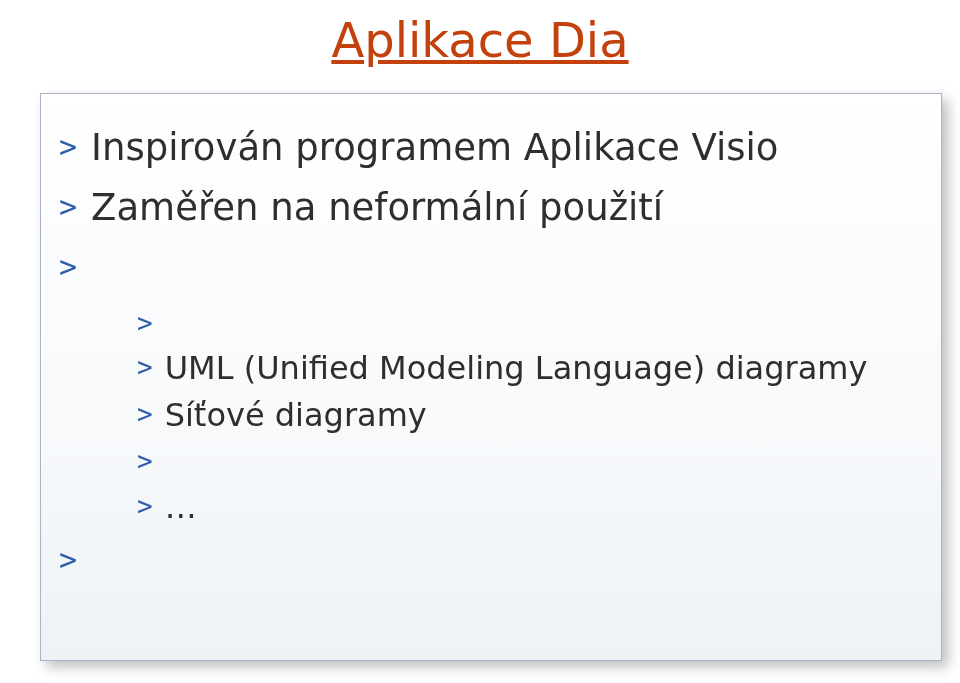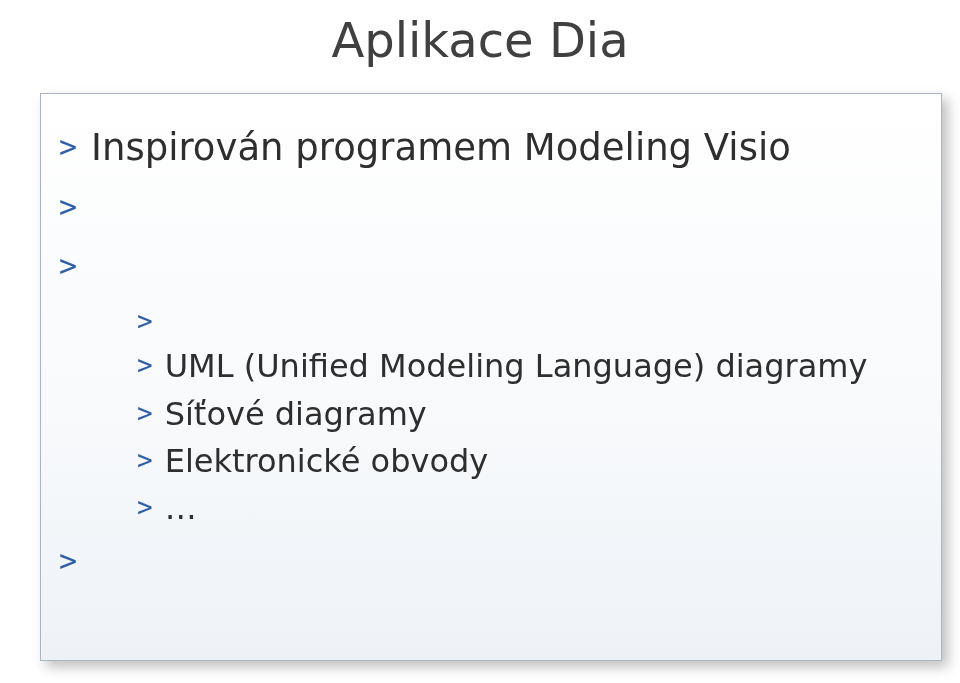--- a/index.html
+++ b/index.html
@@ -17,22 +17,23 @@
     height: 683px;
     box-sizing: border-box;
   }
   .title {
     position: absolute;
     top: 12px;
     left: 0;
     right: 0;
     text-align: center;
     font-size: 48px;
-    color: #404040;
+    color: #c2410c;
     font-weight: 400;
+    text-decoration: underline;
   }
   .content-box {
     position: absolute;
     top: 93px;
     left: 40px;
     right: 18px;
     bottom: 22px;
     border: 1px solid #a9b4c6;
     box-shadow: 6px 6px 12px rgba(0,0,0,0.25);
     background: linear-gradient(to bottom, #ffffff 0%, #f7f9fb 60%, #eef2f7 100%);
@@ -74,25 +75,26 @@
 </head>
 <body>
 
 <div class="slide">
   <div class="title">Aplikace Dia</div>
 
   <div class="content-box">
 
     <div class="lvl1">
       <span class="bullet">&gt;</span>
-      <span>Inspirován programem Modeling Visio</span>
+      <span>Inspirován programem Aplikace Visio</span>
     </div>
 
     <div class="lvl1">
       <span class="bullet">&gt;</span>
+      <span>Zaměřen na neformální použití</span>
     </div>
 
     <div class="lvl1">
       <span class="bullet">&gt;</span>
     </div>
 
     <div class="lvl2">
       <span class="bullet">&gt;</span>
     </div>
 
@@ -101,21 +103,20 @@
       <span>UML (Unified Modeling Language) diagramy</span>
     </div>
 
     <div class="lvl2">
       <span class="bullet">&gt;</span>
       <span>Síťové diagramy</span>
     </div>
 
     <div class="lvl2">
       <span class="bullet">&gt;</span>
-      <span>Elektronické obvody</span>
     </div>
 
     <div class="lvl2">
       <span class="bullet">&gt;</span>
       <span>…</span>
     </div>
 
     <div class="lvl1">
       <span class="bullet">&gt;</span>
     </div>

